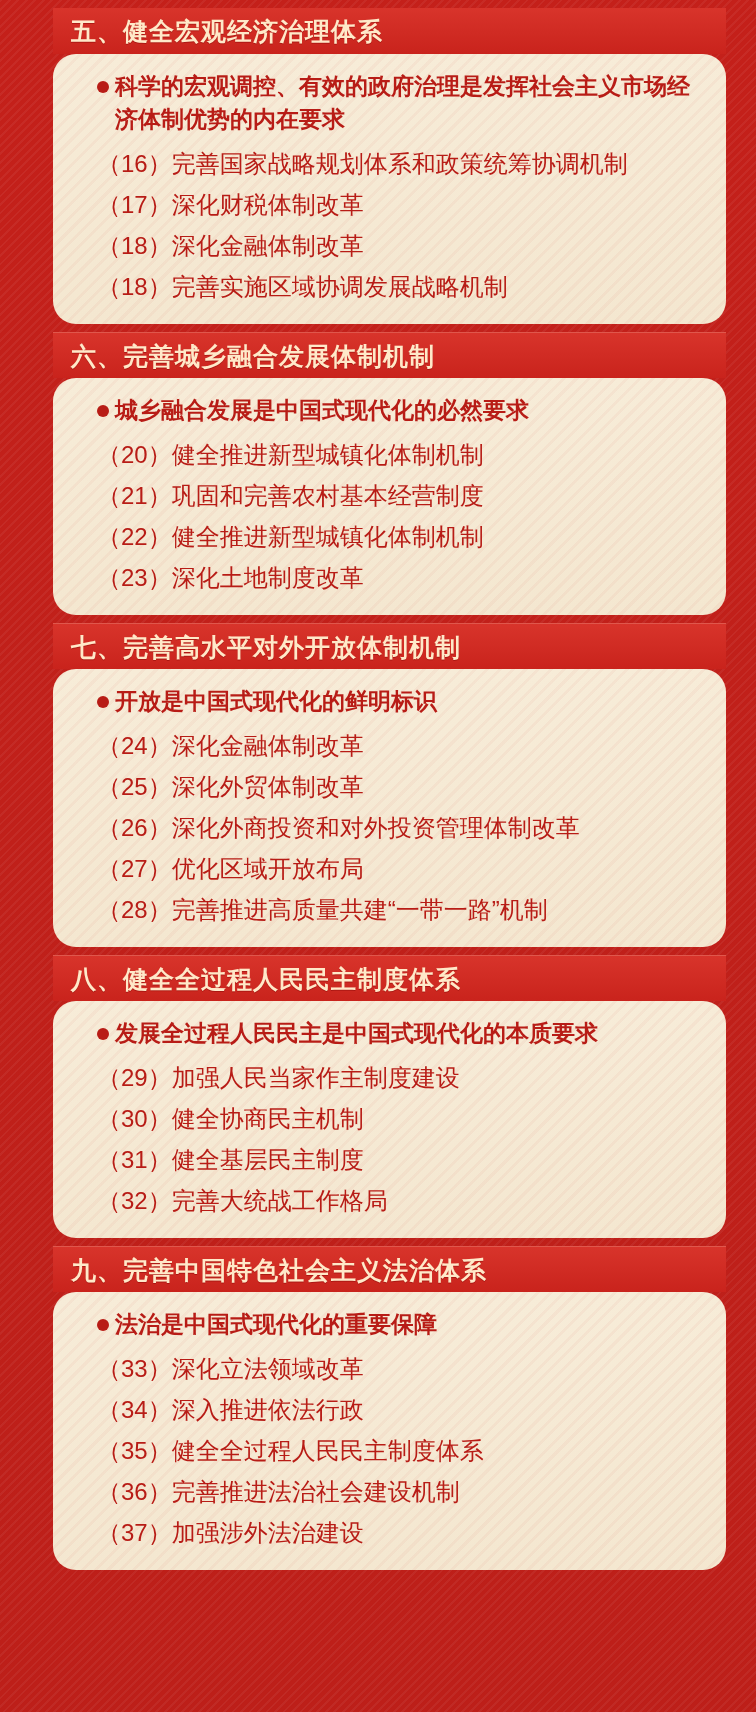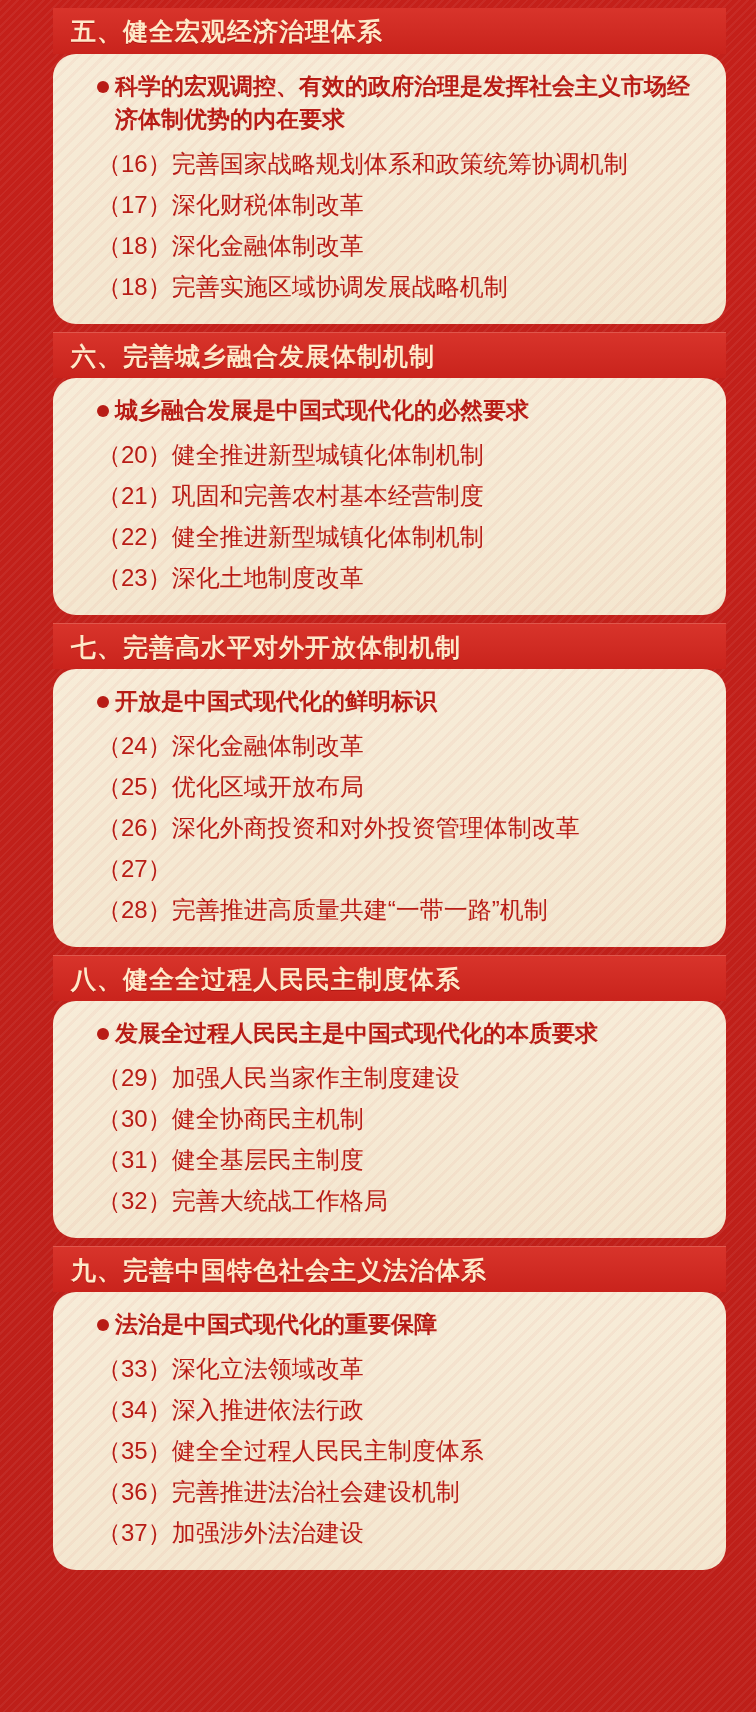--- a/index.html
+++ b/index.html
@@ -156,28 +156,29 @@
           <div class="bullet-item">
             <span class="bullet-dot"></span>
             <span class="bullet-text">开放是中国式现代化的鲜明标识</span>
           </div>
           <div class="num-item">
             <span class="num-label">（24）</span>
             <span class="num-text">深化金融体制改革</span>
           </div>
           <div class="num-item">
             <span class="num-label">（25）</span>
-            <span class="num-text">优化区域开放布局</span>
+            <span class="num-text">深化外贸体制改革</span>
           </div>
           <div class="num-item">
             <span class="num-label">（26）</span>
             <span class="num-text">深化外商投资和对外投资管理体制改革</span>
           </div>
           <div class="num-item">
             <span class="num-label">（27）</span>
+            <span class="num-text">优化区域开放布局</span>
           </div>
           <div class="num-item">
             <span class="num-label">（28）</span>
             <span class="num-text">完善推进高质量共建“一带一路”机制</span>
           </div>
         </div>
       </div>
       <div class="sec-wrap">
         <div class="sec-head">八、健全全过程人民民主制度体系</div>
         <div class="sec-body">

